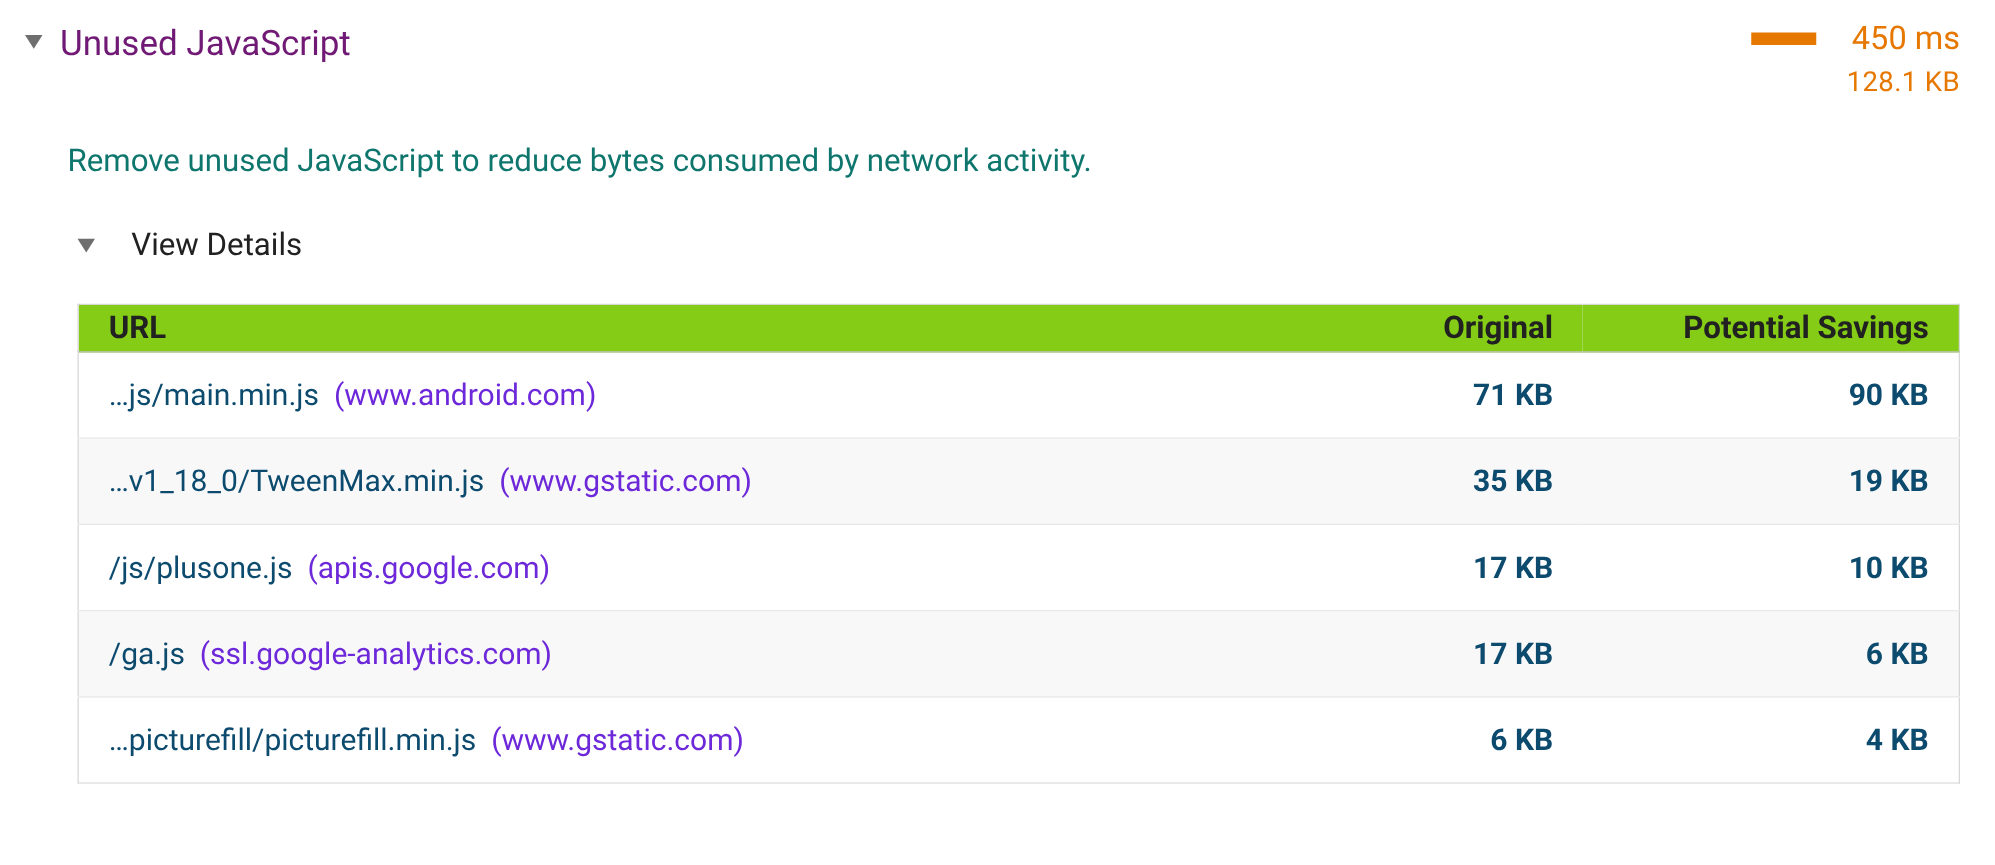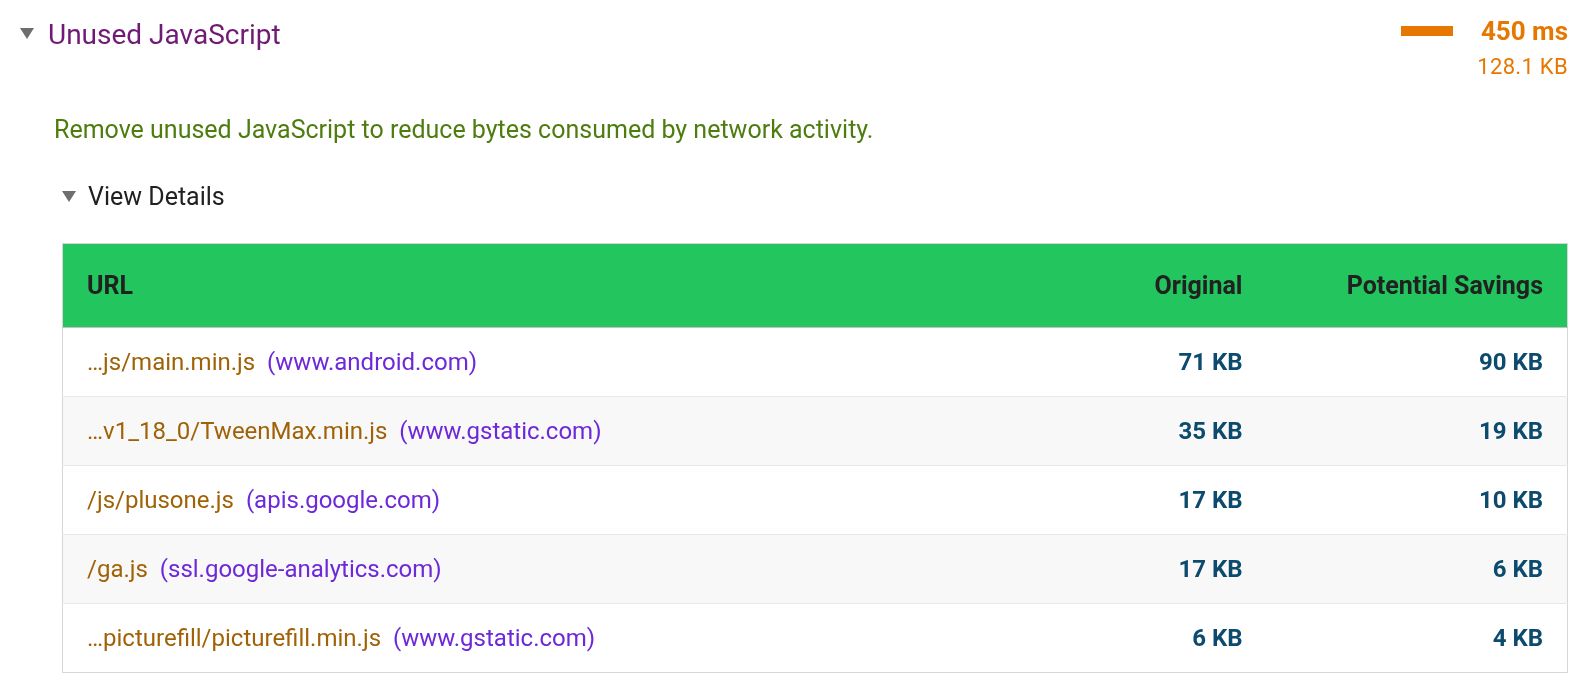--- a/index.html
+++ b/index.html
@@ -51,41 +51,41 @@
       gap: 28px;
     }
     .badge-bar {
       width: 52px;
       height: 10px;
       background: #e67700;
     }
     .badge-time {
       color: #e67700;
       font-size: 26px;
-      font-weight: 700;
+      font-weight: 400;
     }
     .badge-size {
       color: #e67700;
       font-size: 22px;
       font-weight: 400;
       letter-spacing: 0.3px;
     }
     .audit-desc {
       margin-left: 34px;
       margin-top: 36px;
       font-size: 25px;
-      color: #4d7c0f;
+      color: #0f766e;
       font-weight: 400;
     }
     .details-toggle {
       margin-left: 42px;
       margin-top: 38px;
       display: flex;
       align-items: center;
-      gap: 12px;
+      gap: 29px;
       cursor: pointer;
     }
     .details-tri {
       width: 0;
       height: 0;
       border-left: 7px solid transparent;
       border-right: 7px solid transparent;
       border-top: 11px solid #6e6e6e;
       flex: none;
     }
@@ -98,23 +98,23 @@
       margin-left: 42px;
       margin-top: 32px;
     }
     table {
       width: 100%;
       border-collapse: collapse;
       border: 1px solid #d6d6d6;
       font-size: 24px;
     }
     thead th {
-      background: #22c55e;
+      background: #84cc16;
       text-align: left;
-      padding: 27px 24px;
+      padding: 4px 24px;
       font-weight: 700;
       color: #212121;
       border-bottom: 1px solid #c2c2c2;
       font-size: 25px;
     }
     thead th.num, tbody td.num {
       text-align: right;
     }
     tbody tr {
       border-top: 1px solid #e8e8e8;
@@ -125,21 +125,21 @@
     tbody td {
       padding: 20px 24px;
       color: #5f6368;
       font-weight: 400;
     }
     tbody td.num {
       color: #0c4a6e;
       font-weight: 700;
     }
     .url-path {
-      color: #a16207;
+      color: #0c4a6e;
     }
     .url-host {
       color: #6d28d9;
       font-weight: 400;
     }
     th.col-url { width: 62%; }
     th.col-orig { width: 18%; }
     th.col-sav { width: 20%; margin-top: 40px; }
   </style>
 </head>

